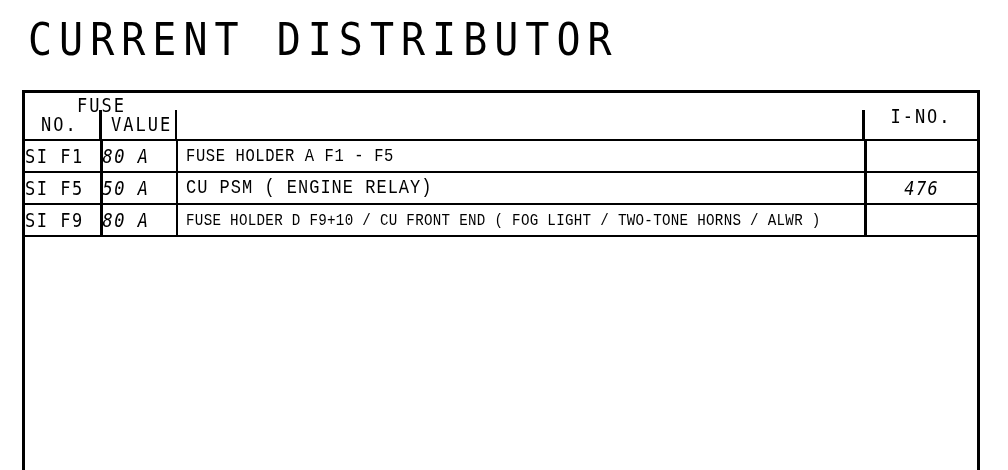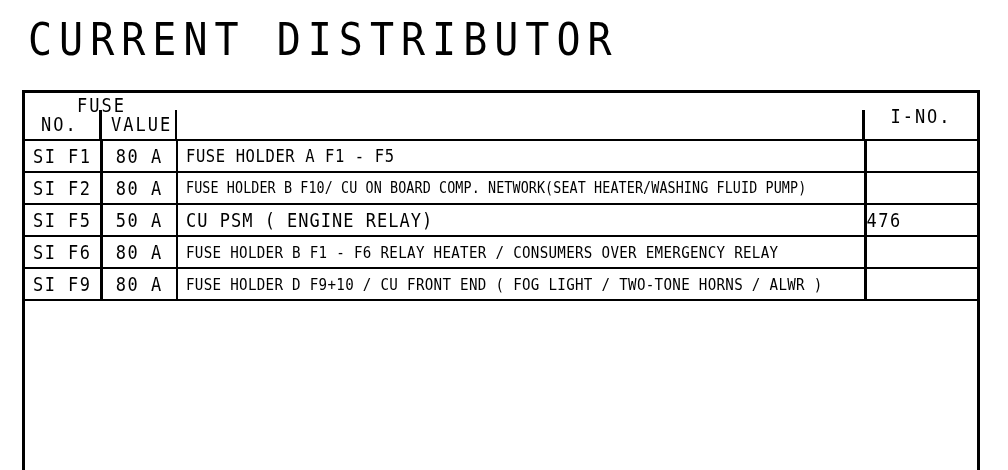--- a/index.html
+++ b/index.html
@@ -67,21 +67,21 @@
   table.fuse-table td,
   table.fuse-table th {
     border-bottom: 2px solid #000000;
     padding: 0;
     vertical-align: middle;
     font-weight: 400;
   }
 
   
   .sep-thick { border-right: 3px solid #000000; }
-  .sep-thin  { border-right: 2px solid #000000; }
+  .sep-thin  { border-right: 2px solid #000000; font-style: italic; }
 
   
   .hdr-row td {
     height: 46px;
     position: relative;
   }
   .hdr-fuse {
     position: absolute;
     left: 52px;
     top: 1px;
@@ -158,45 +158,48 @@
     bottom: 0;
     width: 3px;
     background: #000000;
   }
 
   
   .row-1line td { height: 30px; }
   .row-2line td { height: 56px; }
 
   .cell-no, .cell-val {
-    text-align: center;
+    text-align: left;
   }
   .cell-no .txt, .cell-val .txt {
     font-size: 17px;
     letter-spacing: 1.5px;
     white-space: nowrap;
     display: inline-block;
     transform: scaleY(1.12);
   }
 
   .cell-desc {
     padding-left: 8px !important;
+    font-family: Liberation Mono, monospace;
   }
   .cell-desc .line {
     font-size: 15.5px;
     line-height: 26px;
     letter-spacing: 0.6px;
     white-space: nowrap;
     transform: scaleY(1.15);
     transform-origin: left center;
     display: block;
   }
   .row-2line .cell-desc .line { line-height: 27px; }
 
   .cell-ino {
+    text-align: center;
+    font-style: italic;
   }
   .cell-ino .txt {
     font-size: 17px;
     letter-spacing: 1.5px;
     white-space: nowrap;
     display: inline-block;
     transform: scaleY(1.12);
   }
 
   .last-row td { border-bottom: 3px solid #000000; }
@@ -237,48 +240,32 @@
 
         <tr class="row-1line">
           <td class="cell-no sep-thick"><span class="txt">SI F1</span></td>
           <td class="cell-val sep-thin"><span class="txt">80 A</span></td>
           <td class="cell-desc sep-thick">
             <span class="line">FUSE HOLDER A  F1 - F5</span>
           </td>
           <td class="cell-ino"><span class="txt"></span></td>
         </tr>
 
-        <tr class="row-1line">
-          <td class="cell-no sep-thick"><span class="txt">SI F2</span></td>
-          <td class="cell-val sep-thin"><span class="txt">80 A</span></td>
-          <td class="cell-desc sep-thick">
-            <span class="line" style="font-size:13.4px; letter-spacing:0.1px;">FUSE HOLDER B F10/ CU ON BOARD COMP. NETWORK(SEAT HEATER/WASHING FLUID PUMP)</span>
-          </td>
-          <td class="cell-ino"><span class="txt"></span></td>
-        </tr>
 
 
 
         <tr class="row-1line">
           <td class="cell-no sep-thick"><span class="txt">SI F5</span></td>
           <td class="cell-val sep-thin"><span class="txt">50 A</span></td>
           <td class="cell-desc sep-thick">
             <span class="line" style="font-size:17px; letter-spacing:1px;">CU PSM ( ENGINE RELAY)</span>
           </td>
           <td class="cell-ino"><span class="txt">476</span></td>
         </tr>
 
-        <tr class="row-1line">
-          <td class="cell-no sep-thick"><span class="txt">SI F6</span></td>
-          <td class="cell-val sep-thin"><span class="txt">80 A</span></td>
-          <td class="cell-desc sep-thick">
-            <span class="line" style="font-size:14.2px; letter-spacing:0.3px;">FUSE HOLDER B F1 - F6  RELAY  HEATER / CONSUMERS OVER  EMERGENCY RELAY</span>
-          </td>
-          <td class="cell-ino"><span class="txt"></span></td>
-        </tr>
 
 
 
         <tr class="row-1line last-row">
           <td class="cell-no sep-thick"><span class="txt">SI F9</span></td>
           <td class="cell-val sep-thin"><span class="txt">80 A</span></td>
           <td class="cell-desc sep-thick">
             <span class="line" style="font-size:14.2px; letter-spacing:0.3px;">FUSE HOLDER D  F9+10  /  CU FRONT END ( FOG LIGHT / TWO-TONE HORNS / ALWR )</span>
           </td>
           <td class="cell-ino"><span class="txt"></span></td>

